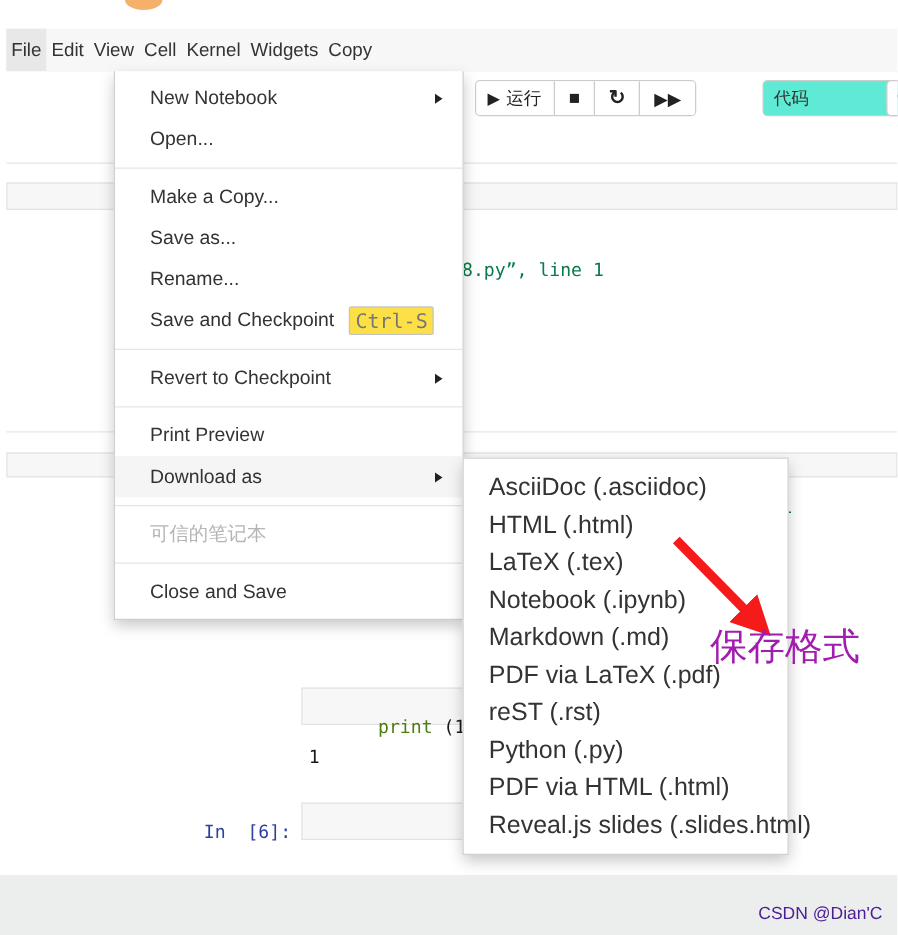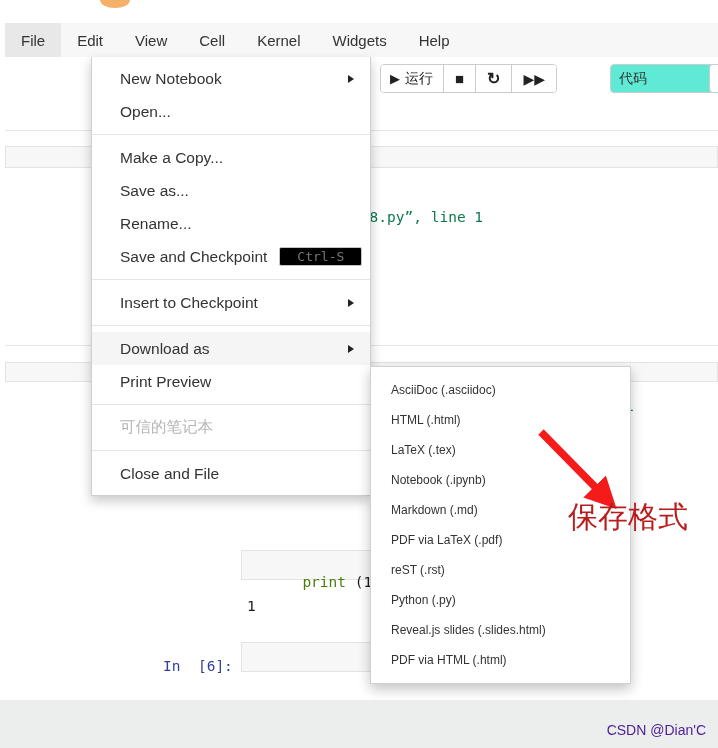--- a/index.html
+++ b/index.html
@@ -65,21 +65,21 @@
   .menubar-inner {
     position: absolute;
     left: 0; top: 0;
     height: 34px;
     display: flex;
     align-items: stretch;
   }
   .menu-item {
     display: flex;
     align-items: center;
-    padding: 0 16px;
+    padding: 0 4px;
     font-size: 15px;
     color: #333333;
     cursor: pointer;
     height: 34px;
     box-sizing: border-box;
   }
   .menu-item.open {
     background: #e8e8e8;
   }
 
@@ -241,26 +241,26 @@
     top: 50%;
     transform: translateY(-50%);
     width: 0; height: 0;
     border-left: 6px solid #222;
     border-top: 4px solid transparent;
     border-bottom: 4px solid transparent;
   }
   .dd-shortcut {
     margin-left: 12px;
     font-family: "DejaVu Sans Mono", "Liberation Mono", monospace;
-    font-size: 13px;
+    font-size: 16px;
     color: #777;
     border: 1px solid #c4c4c4;
     border-radius: 2px;
-    padding: 1px 17px;
-    background: #000000;
+    padding: 1px 4px;
+    background: #fde047;
   }
   .dd-sep {
     height: 1px;
     background: #e5e5e5;
     margin: 6px 0;
   }
 
   
   .submenu {
     position: absolute;
@@ -272,41 +272,41 @@
     box-shadow: 0 5px 12px rgba(0,0,0,0.24);
     padding: 8px 0;
     box-sizing: border-box;
     z-index: 60;
   }
   .sm-item {
     display: flex;
     align-items: center;
     height: 30px;
     padding: 0 14px 0 20px;
-    font-size: 12px;
+    font-size: 20px;
     color: #333333;
     cursor: pointer;
     white-space: nowrap;
   }
 
   
   .annot-layer {
     position: absolute;
     left: 0; top: 0;
     width: 718px; height: 748px;
     pointer-events: none;
     z-index: 80;
   }
   .annot-text {
     position: absolute;
     left: 568px;
     top: 497px;
     font-family: "DejaVu Sans", sans-serif;
     font-size: 30px;
-    color: #b91c1c;
+    color: #a21caf;
     white-space: nowrap;
     letter-spacing: 0px;
   }
 
   
   .watermark {
     position: absolute;
     right: 12px;
     top: 722px;
     font-size: 14px;
@@ -338,21 +338,21 @@
       <div class="menu-item">
         <span>Cell</span>
       </div>
       <div class="menu-item">
         <span>Kernel</span>
       </div>
       <div class="menu-item">
         <span>Widgets</span>
       </div>
       <div class="menu-item">
-        <span>Help</span>
+        <span>Copy</span>
       </div>
     </div>
   </div>
 
   <div class="toolbar">
     <div class="tb-group" style="left:375px;">
       <div class="tb-btn" style="padding:0 10px 0 9px;">
         <span class="glyph">▶</span>
         <span class="run-label">运行</span>
       </div>
@@ -423,44 +423,44 @@
       <span>Rename...</span>
     </div>
     <div class="dd-item">
       <span>Save and Checkpoint</span>
       <span class="dd-shortcut">Ctrl-S</span>
     </div>
 
     <div class="dd-sep"></div>
 
     <div class="dd-item">
-      <span>Insert to Checkpoint</span>
+      <span>Revert to Checkpoint</span>
       <span class="dd-arrow"></span>
     </div>
 
     <div class="dd-sep"></div>
 
+    <div class="dd-item">
+      <span>Print Preview</span>
+    </div>
     <div class="dd-item highlight">
       <span>Download as</span>
       <span class="dd-arrow"></span>
     </div>
-    <div class="dd-item">
-      <span>Print Preview</span>
-    </div>
 
     <div class="dd-sep"></div>
 
     <div class="dd-item disabled">
       <span>可信的笔记本</span>
     </div>
 
     <div class="dd-sep"></div>
 
     <div class="dd-item">
-      <span>Close and File</span>
+      <span>Close and Save</span>
     </div>
   </div>
 
   <div class="submenu">
     <div class="sm-item">
       <span>AsciiDoc (.asciidoc)</span>
     </div>
     <div class="sm-item">
       <span>HTML (.html)</span>
     </div>
@@ -476,24 +476,24 @@
     <div class="sm-item">
       <span>PDF via LaTeX (.pdf)</span>
     </div>
     <div class="sm-item">
       <span>reST (.rst)</span>
     </div>
     <div class="sm-item">
       <span>Python (.py)</span>
     </div>
     <div class="sm-item">
+      <span>PDF via HTML (.html)</span>
+    </div>
+    <div class="sm-item">
       <span>Reveal.js slides (.slides.html)</span>
-    </div>
-    <div class="sm-item">
-      <span>PDF via HTML (.html)</span>
     </div>
   </div>
 
   <div class="annot-layer">
     <svg width="718" height="748" style="position:absolute;left:0;top:0;">
       <defs>
         <marker id="arrowhead" markerWidth="4.2" markerHeight="4.2" refX="1.6" refY="2.1" orient="auto">
           <polygon points="0,0 4.2,2.1 0,4.2" fill="#f51b1b"></polygon>
         </marker>
       </defs>

